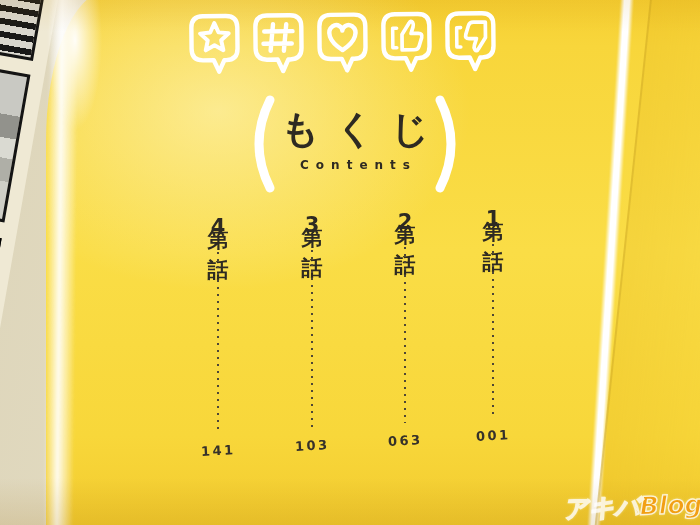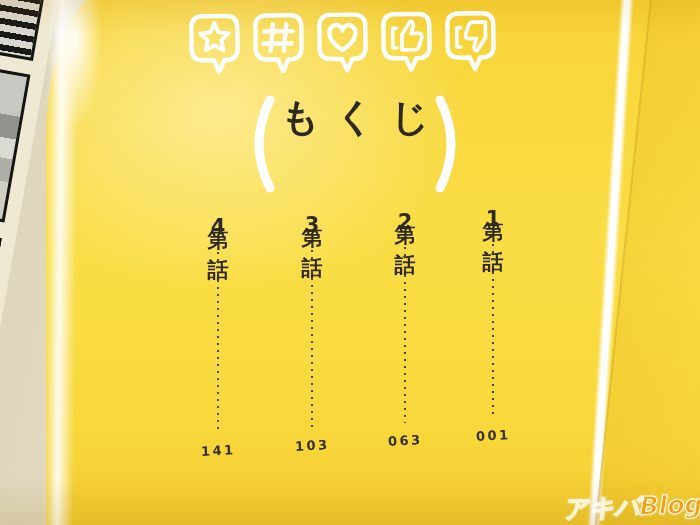--- a/index.html
+++ b/index.html
@@ -44,21 +44,21 @@
     border-left:2px solid rgba(198,158,28,.45);
     background:linear-gradient(90deg,rgba(224,174,22,.20) 0%,rgba(224,174,22,.06) 45%,rgba(224,174,22,.02) 100%); }
   
   .content { position:absolute; inset:0; z-index:4; }
   .icons-row { position:absolute; left:188px; top:10px; display:flex; gap:11px; transform:rotate(-.6deg); }
   .bubble-icon { width:53px; height:66px; }
   .title-block { position:absolute; left:240px; top:94px; width:230px; text-align:center; }
   .paren { position:absolute; top:0; width:42px; height:100px; }
   .paren.left { left:0; }
   .paren.right { right:0; }
-  .title-jp { margin-top:4px; font-size:38px; font-weight:bold; color:#2e2a22;
+  .title-jp { margin-top:16px; font-size:38px; font-weight:bold; color:#2e2a22;
     letter-spacing:16px; text-indent:16px; line-height:1; }
   .title-en { margin-top:10px; font-size:12px; font-weight:bold; color:#2e2a22;
     letter-spacing:7px; text-indent:7px; }
   .toc-col { position:absolute; width:36px; display:flex; flex-direction:column; align-items:center; }
   .chapter { writing-mode:vertical-rl; text-orientation:upright; font-weight:bold;
     font-size:21px; letter-spacing:3px; line-height:1.05; color:#2e2a22; }
   .leader { width:2.5px; margin-top:7px;
     background-image:repeating-linear-gradient(to bottom,#4e4636 0 2.2px,rgba(0,0,0,0) 2.2px 7px); }
   .pagenum { margin-top:10px; font-size:13px; font-weight:bold; color:#37322a;
     letter-spacing:2.5px; transform:rotate(-3deg); }
@@ -116,20 +116,21 @@
     </div>
 
     <div class="title-block">
       <svg class="paren left" viewBox="0 0 42 100">
         <path class="bubble-stroke" stroke-width="9" d="M30 6 Q8 50 30 94"></path>
       </svg>
       <svg class="paren right" viewBox="0 0 42 100">
         <path class="bubble-stroke" stroke-width="9" d="M12 6 Q34 50 12 94"></path>
       </svg>
       <div class="title-jp">もくじ</div>
+      <div class="title-en">Contents</div>
     </div>
 
     <div class="toc-col" style="left:200px; top:212px;">
       <div class="chapter">第4話</div>
       <div class="leader" style="height:181px;"></div>
       <div class="pagenum">141</div>
     </div>
     <div class="toc-col" style="left:294px; top:210px;">
       <div class="chapter">第3話</div>
       <div class="leader" style="height:178px;"></div>

